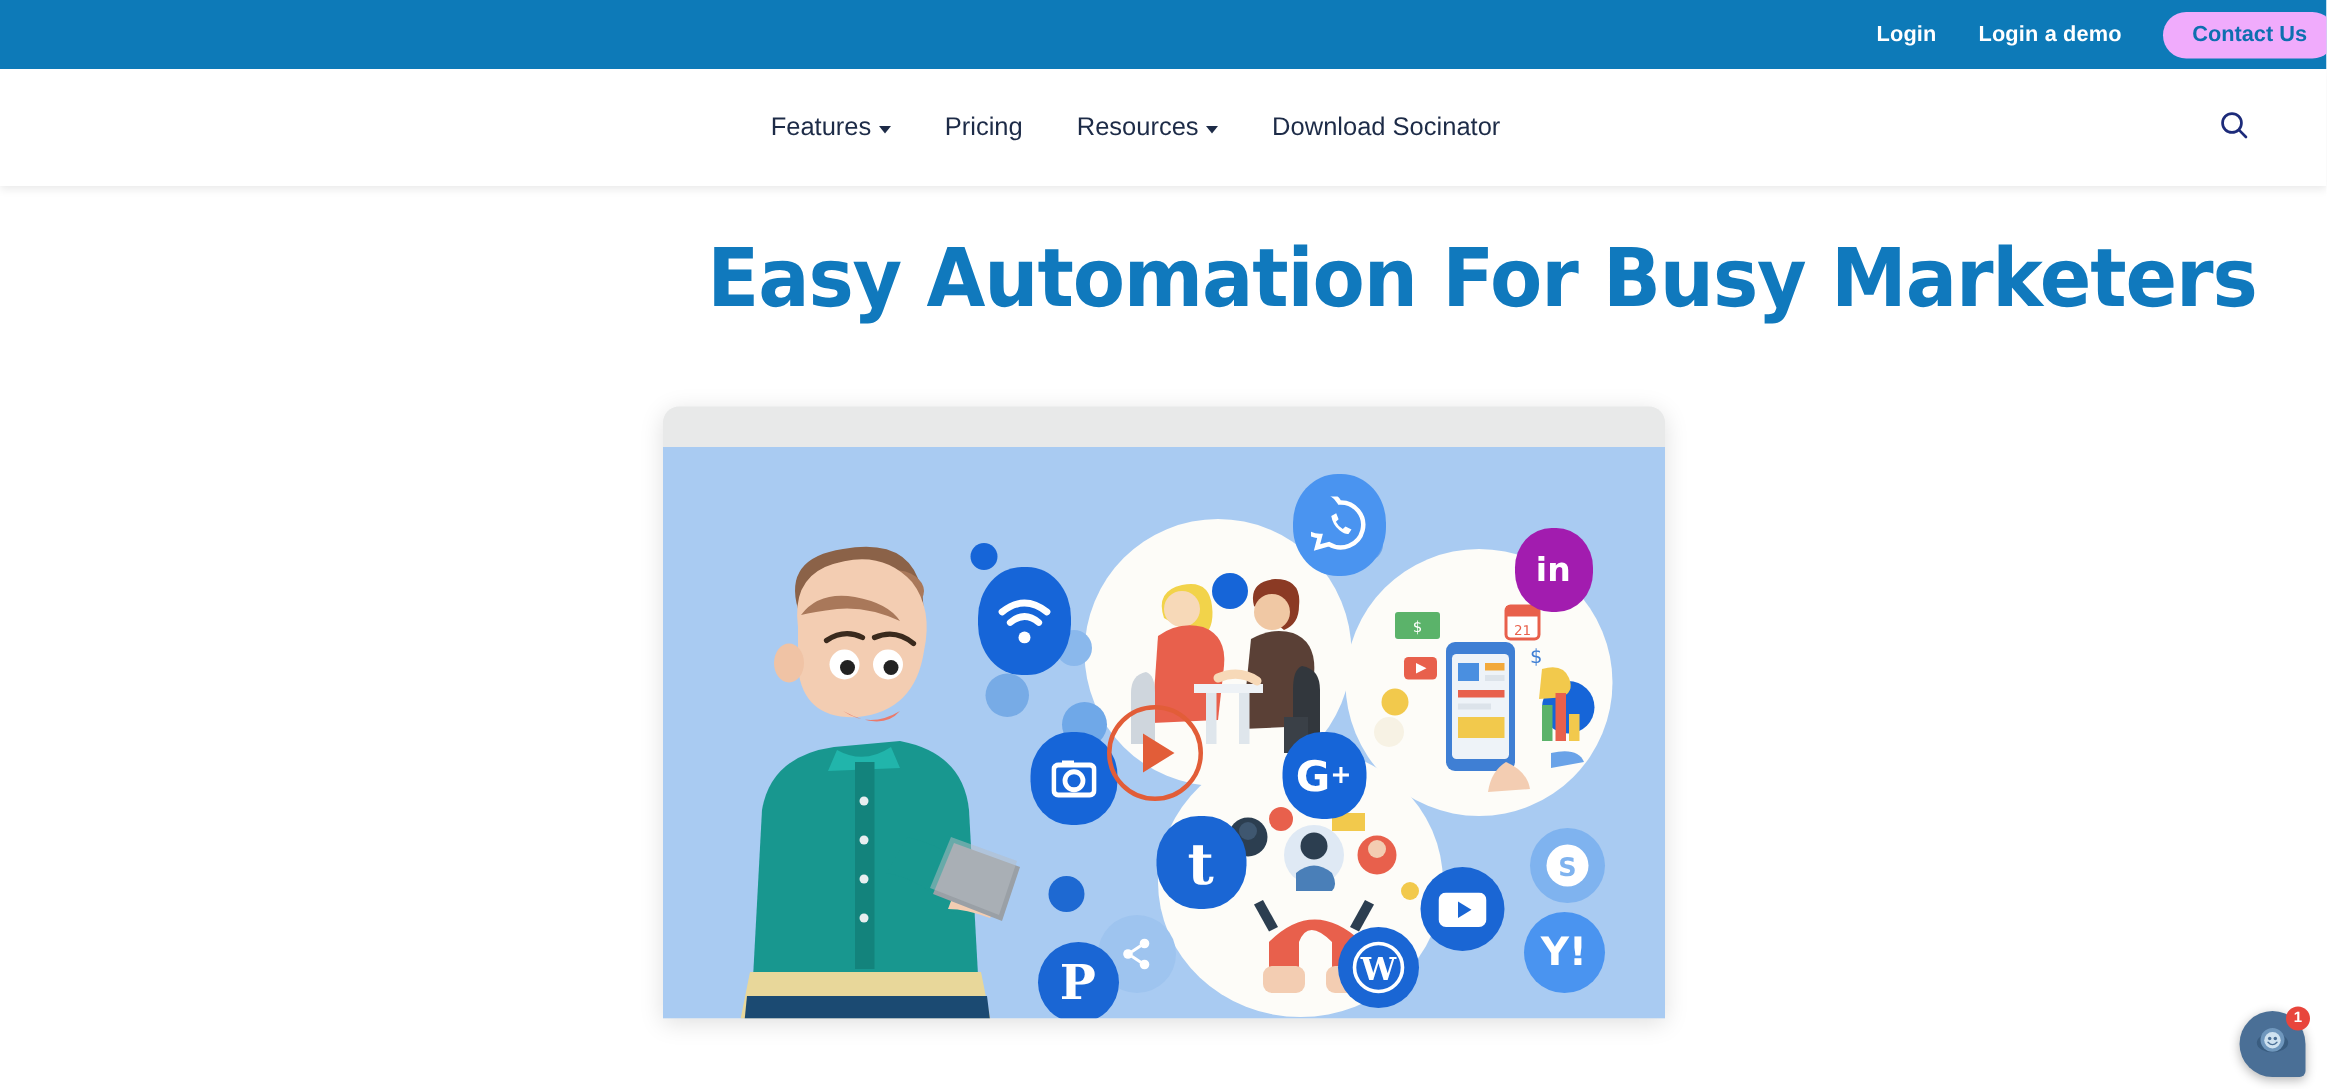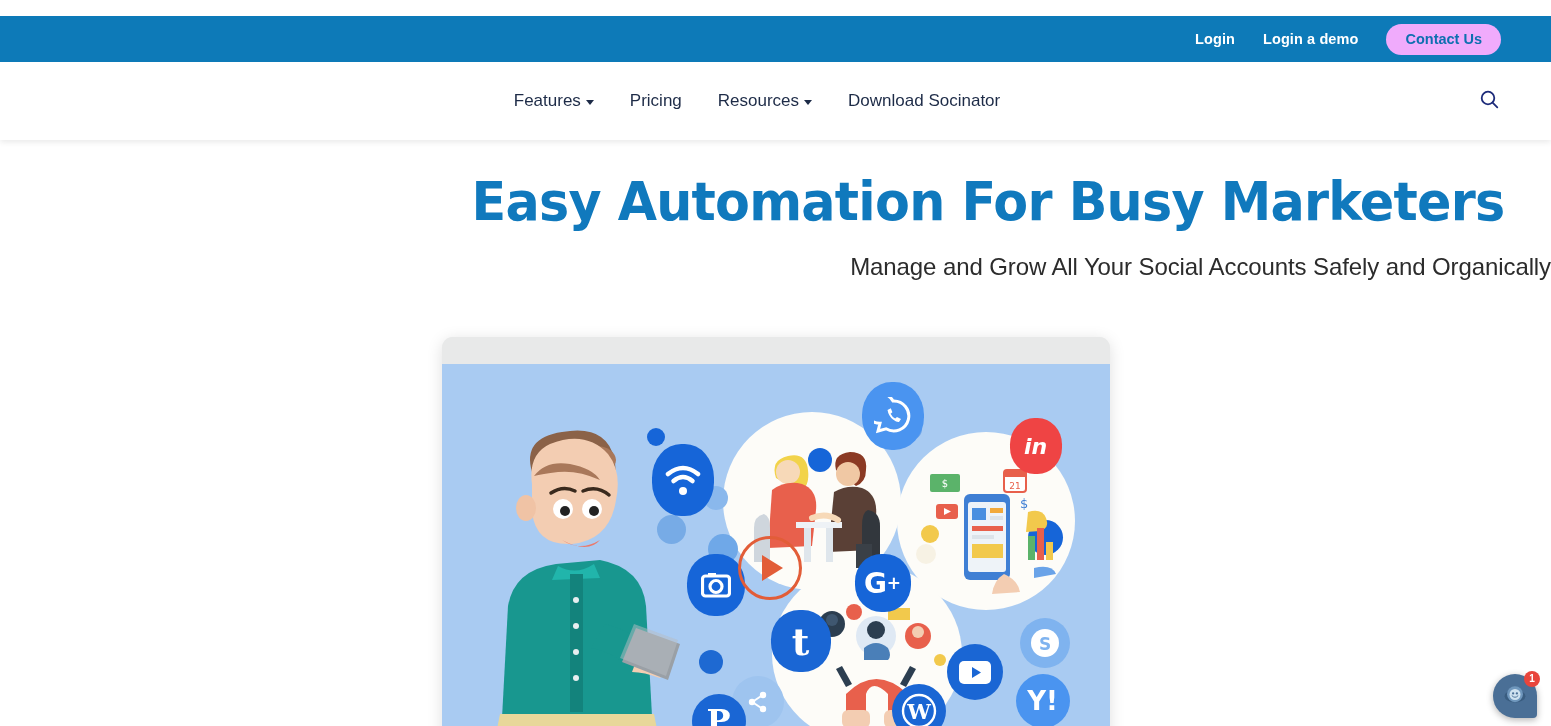--- a/index.html
+++ b/index.html
@@ -10,24 +10,22 @@
     font-family: "Liberation Sans", sans-serif;
   }
 
   
   .topbar {
     height: 46px;
     background: #0d7ab8;
     display: flex;
     align-items: center;
     justify-content: flex-end;
-    padding-right: 56px;
     position: relative;
     z-index: 40;
-    margin-top: 16px;
   }
   .topbar-link {
     color: #ffffff;
     font-size: 14.5px;
     font-weight: bold;
     letter-spacing: .1px;
     margin-right: 28px;
     cursor: pointer;
     white-space: nowrap;
   }
@@ -251,21 +249,20 @@
       <svg width="19" height="19" viewBox="0 0 19 19">
         <circle cx="8" cy="8" r="6.3" stroke="#1d2b7a" stroke-width="1.8" fill="none"></circle>
         <line x1="12.6" y1="12.6" x2="17.3" y2="17.3" stroke="#1d2b7a" stroke-width="1.8" stroke-linecap="round"></line>
       </svg>
     </span>
   </button>
 </div>
 
 <div class="hero">
   <h1 class="hero-title">Easy Automation For Busy Marketers</h1>
-  <p class="hero-sub">Manage and Grow All Your Social Accounts Safely and Organically</p>
 </div>
 
 <div class="video-card">
   <div class="video-chrome"></div>
   <div class="video-stage">
 
     
     <div class="blob" style="left:281px;top:48px;width:178px;height:178px;"></div>
     <div class="blob" style="left:455px;top:68px;width:178px;height:178px;"></div>
     <div class="blob" style="left:330px;top:200px;width:190px;height:180px;"></div>
@@ -394,21 +391,21 @@
       </svg>
     </span>
 
     <span class="sicon" style="left:420px;top:18px;width:62px;height:68px;background:#4a94f0;border-radius:48%;">
       <svg width="38" height="38" viewBox="0 0 38 38">
         <path d="M19 4 a15 15 0 1 0 -13 22.3 L4 34 l8-2.2 A15 15 0 1 0 19 4 z" fill="none" stroke="#fff" stroke-width="3"></path>
         <path d="M13.5 13 q1 6 5.5 9.5 q4 3 6 2.5 l2-3 -4-2 -1.8 1.6 q-3-1.6-4.6-4.8 l1.8-1.6 -1.6-4 -3.3 1.8 z" fill="#fff"></path>
       </svg>
     </span>
 
-    <span class="sicon" style="left:568px;top:54px;width:52px;height:56px;background:#ef4444;border-radius:47%;font-size:22px;font-style:italic;">in</span>
+    <span class="sicon" style="left:568px;top:54px;width:52px;height:56px;background:#a21caf;border-radius:47%;font-size:22px;">in</span>
 
     <span class="sicon" style="left:245px;top:190px;width:58px;height:62px;background:#1665d8;border-radius:47%;">
       <svg width="30" height="26" viewBox="0 0 30 26">
         <rect x="1.5" y="4" width="27" height="20" rx="3" fill="none" stroke="#fff" stroke-width="3.2"></rect>
         <rect x="7" y="1" width="8" height="4" fill="#fff"></rect>
         <circle cx="15" cy="14.5" r="6" fill="none" stroke="#fff" stroke-width="3.2"></circle>
       </svg>
     </span>
 
     <span class="sicon" style="left:413px;top:190px;width:56px;height:58px;background:#1665d8;border-radius:47%;font-size:28px;">G<span style="font-size:17px;vertical-align:super;">+</span></span>

